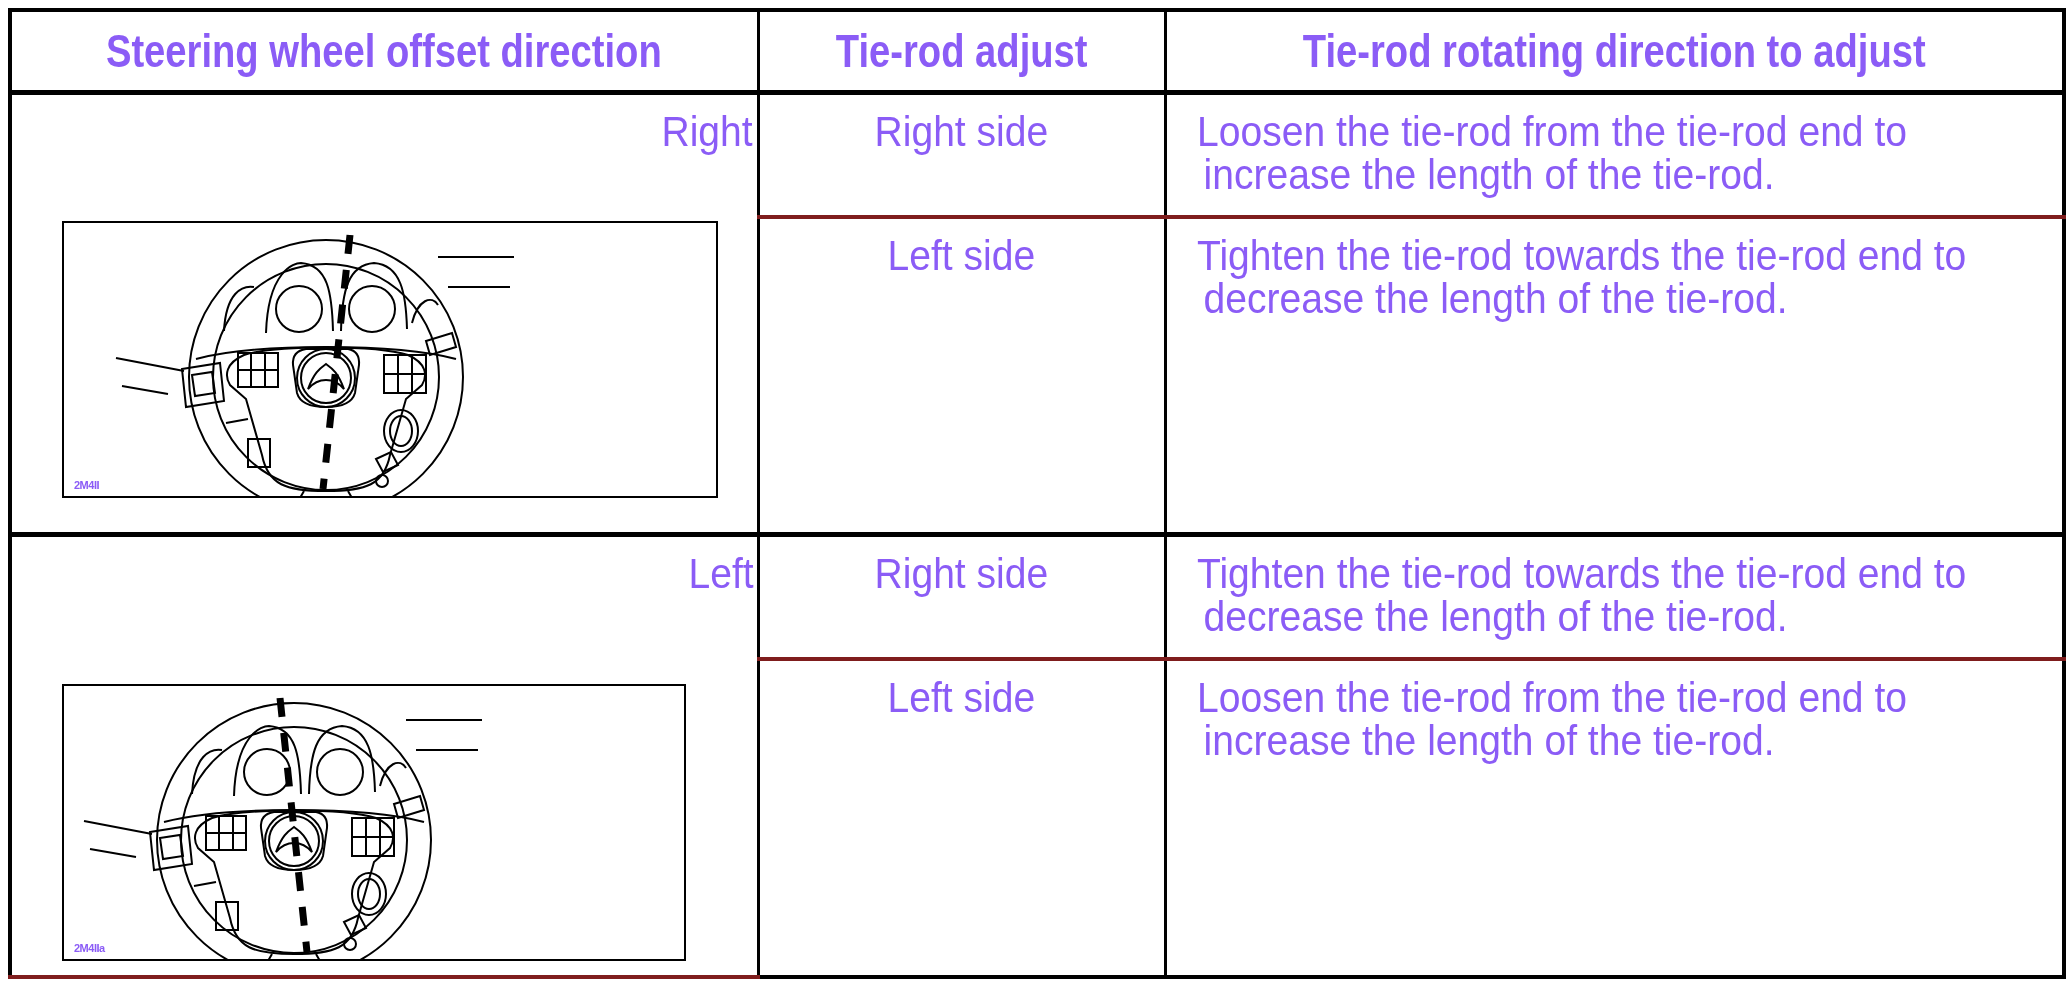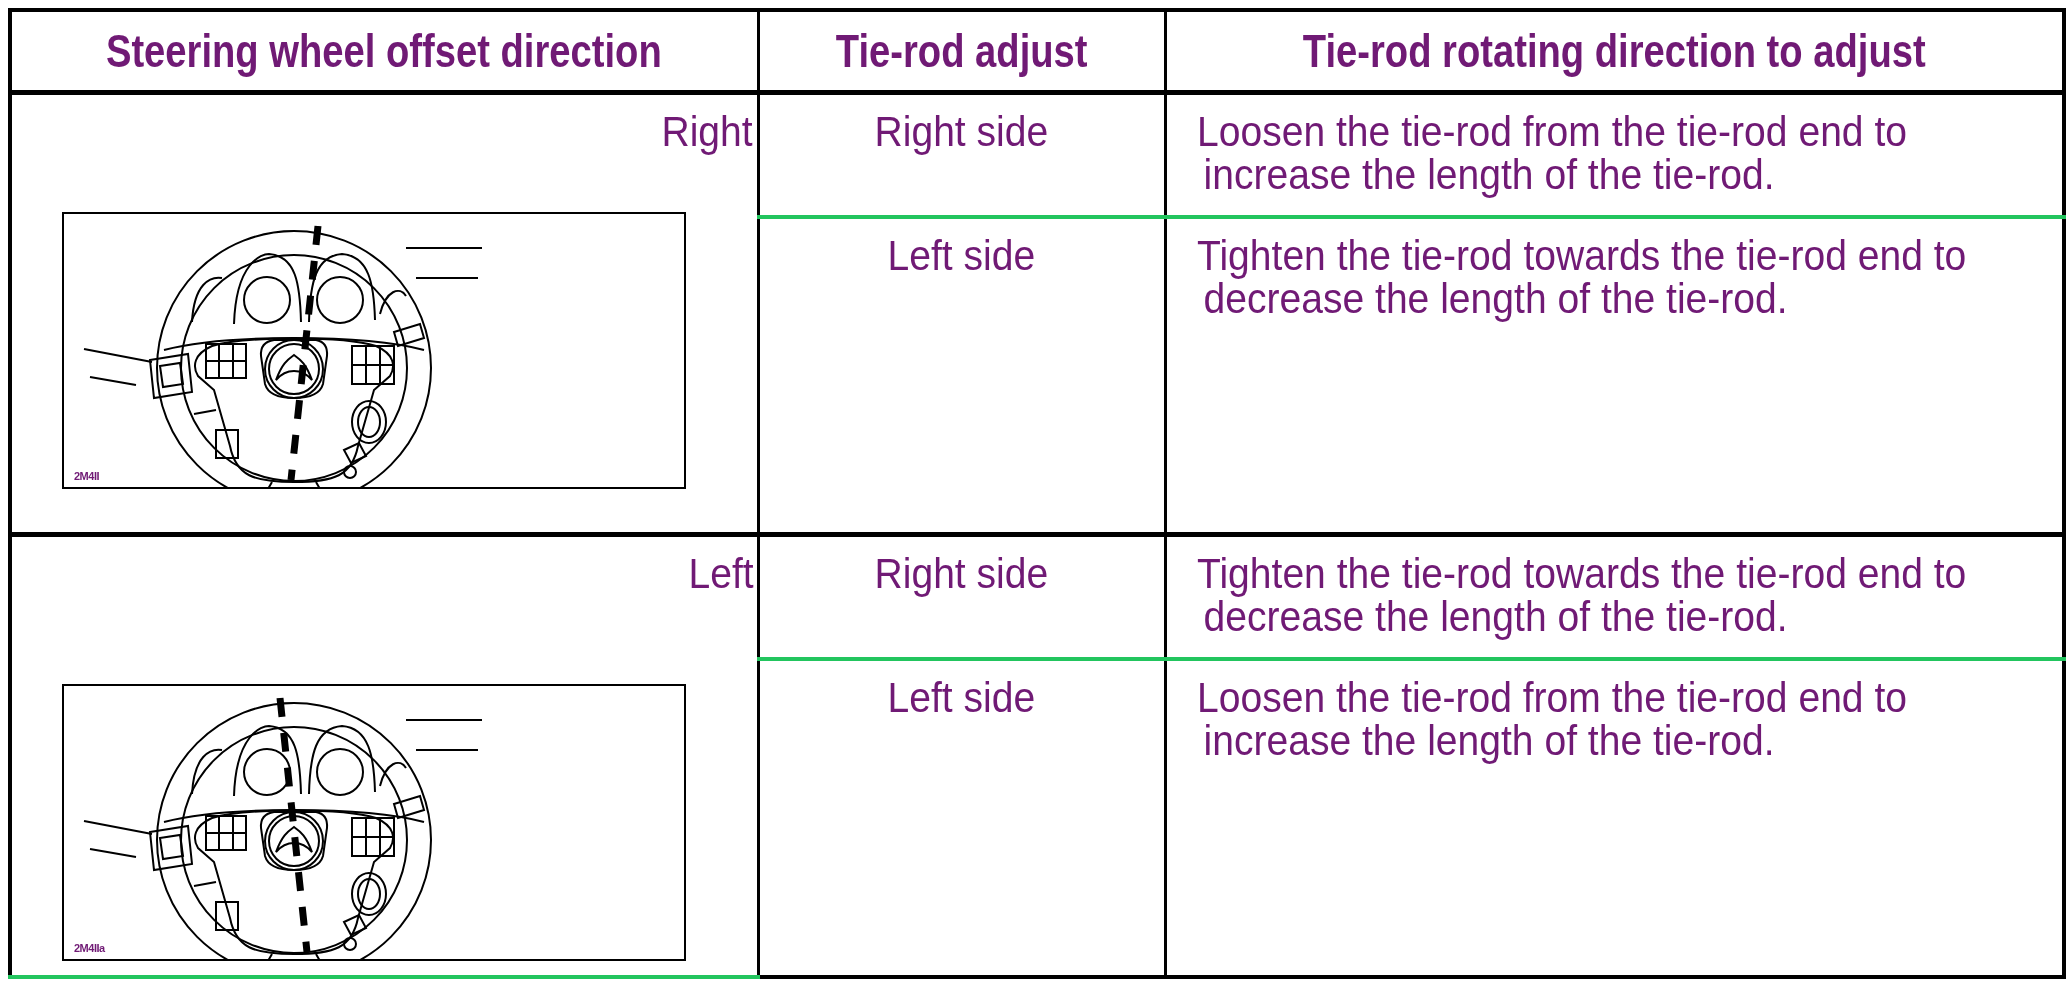--- a/index.html
+++ b/index.html
@@ -1,36 +1,36 @@
 <!DOCTYPE html>
 <html><head>
 <meta charset="utf-8">
 <style>
   html,body{margin:0;padding:0;background:#ffffff;}
   .page{position:relative;width:2067px;height:985px;background:#fff;overflow:hidden;
-        font-family:"Liberation Sans",sans-serif;color:#701a75;}
+        font-family:"Liberation Sans",sans-serif;color:#8b5cf6;}
   table.manual{position:absolute;left:8px;top:8px;width:2054px;height:967px;
         border-collapse:collapse;table-layout:fixed;background:#fff;}
   table.manual{border:4px solid #000;}
   td,th{box-sizing:border-box;padding:0;vertical-align:top;overflow:hidden;}
   th{border:3px solid #000;border-bottom:5px solid #000;vertical-align:middle;
      font-weight:bold;font-size:46px;text-align:center;white-space:nowrap;}
   td{border-left:3px solid #000;border-right:3px solid #000;}
-  .sub-a td{border-bottom:4px solid #22c55e;}
+  .sub-a td{border-bottom:4px solid #7f1d1d;}
   .group-end{border-bottom:5px solid #000 !important;}
   .cond{display:inline-block;transform:scaleX(0.83);transform-origin:50% 50%;}
   .side-cell{padding-top:15px;text-align:center;font-size:42px;line-height:43px;white-space:nowrap;}
   .side-cell .c2{display:inline-block;transform:scaleX(0.93);transform-origin:50% 50%;white-space:nowrap;}
   .instr-cell{padding:15px 10px 0 30px;font-size:42px;line-height:43px;}
   .instr-line{white-space:nowrap;transform:scaleX(0.93);transform-origin:0 50%;}
   .instr-line.l2{padding-left:7px;}
   .dir-cell{position:relative;padding-top:15px;text-align:right;font-size:42px;line-height:43px;}
   .dir-cell .c2{display:inline-block;transform:scaleX(0.93);transform-origin:50% 50%;}
   .wheel-box{position:absolute;left:50px;width:620px;height:273px;border:2px solid #000;background:#fff;}
-  .wheel-box.pos-a{top:117px;}
+  .wheel-box.pos-a{top:126px;padding-left:32px;}
   .wheel-box.pos-b{top:147px;}
   .wheel-box svg{display:block;width:100%;height:100%;}
   .fig-code{position:absolute;left:10px;bottom:5px;font-size:11px;font-weight:bold;
             letter-spacing:-0.5px;line-height:11px;}
 </style>
 </head>
 <body>
 
 <div class="page">
 

